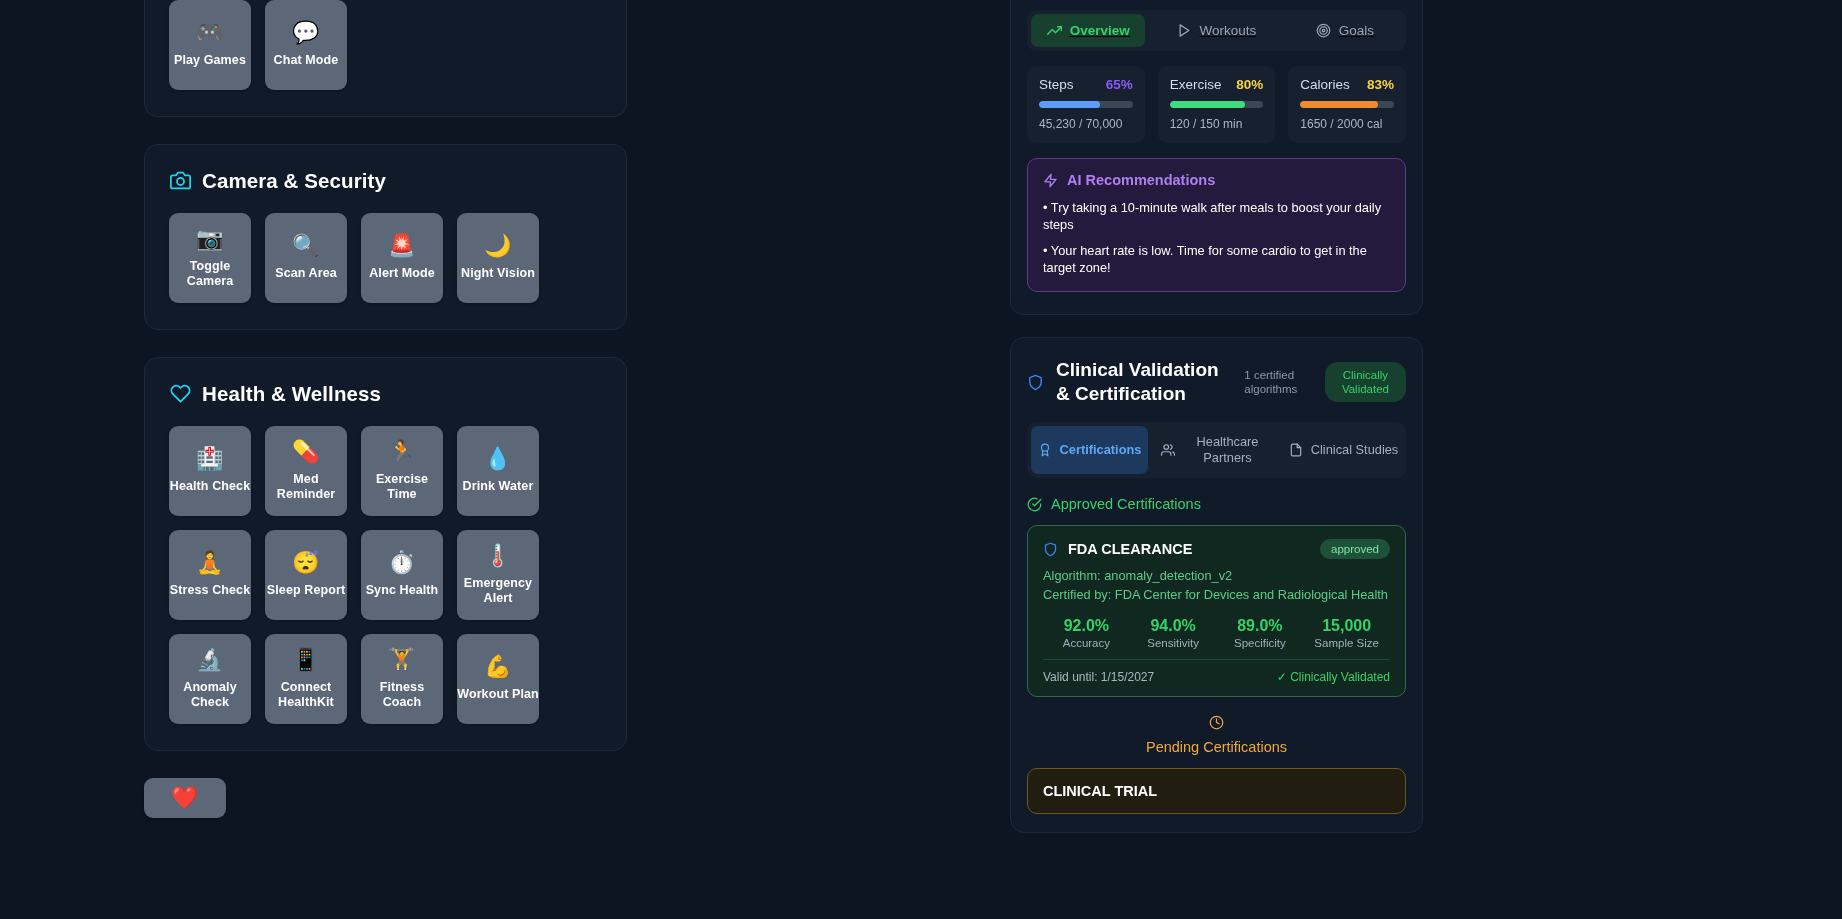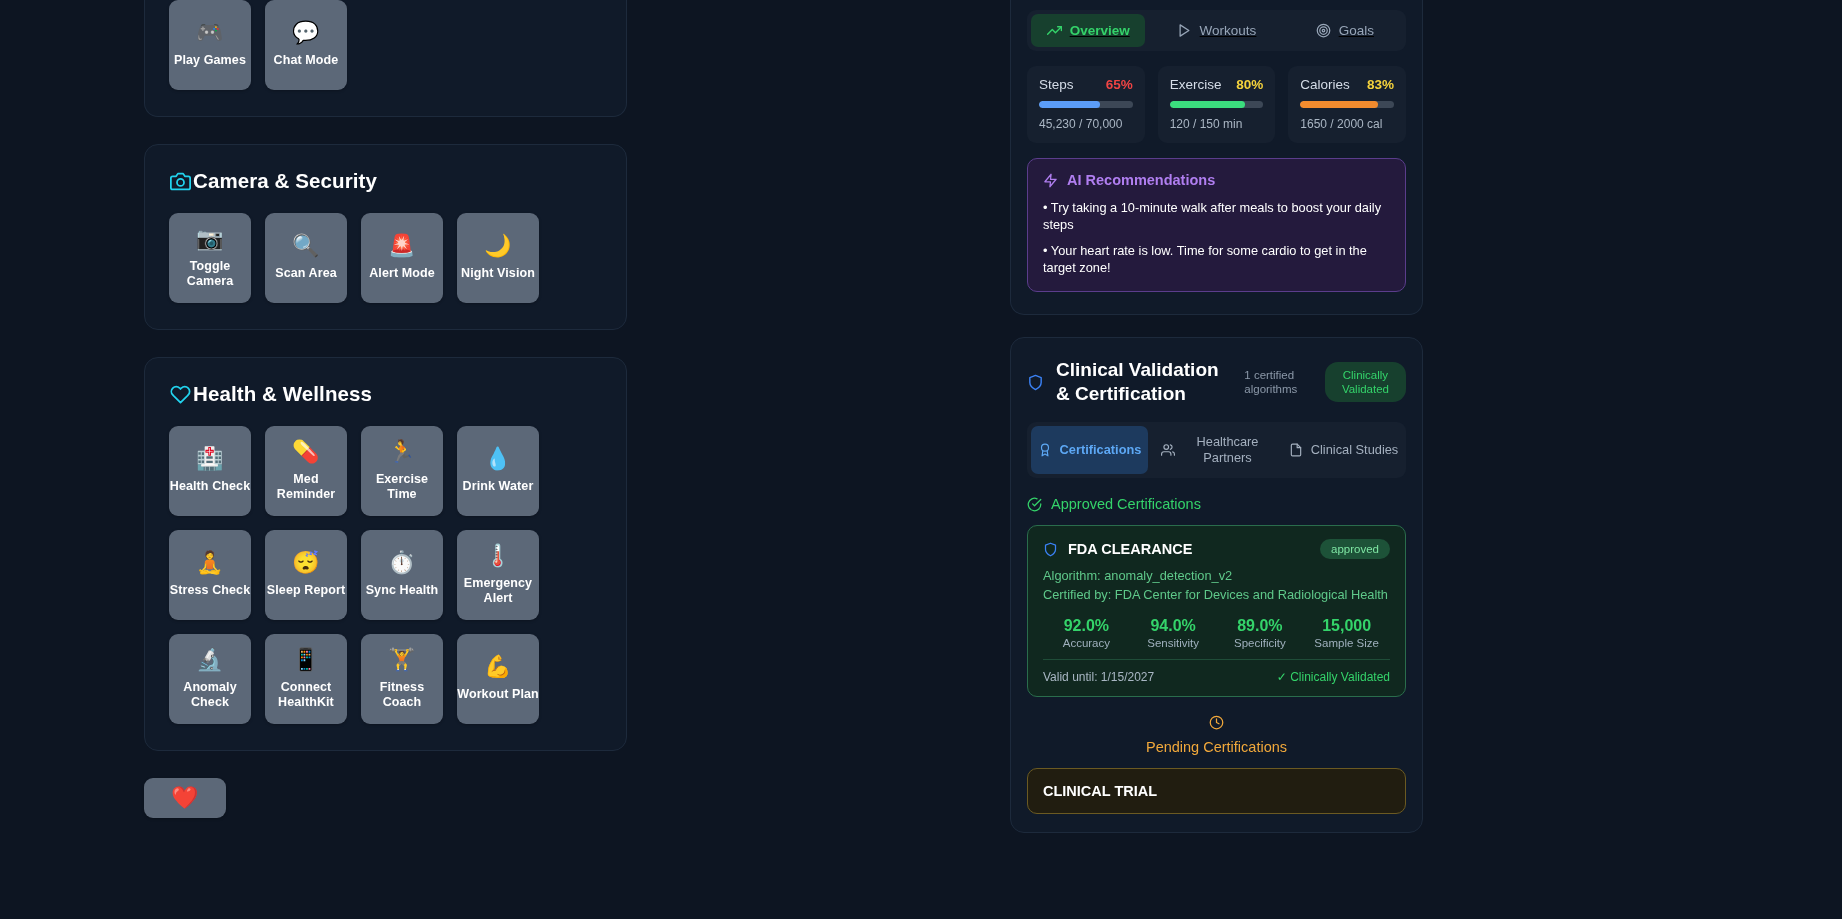--- a/index.html
+++ b/index.html
@@ -24,21 +24,21 @@
     background: #101a29;
     border: 1px solid #1d2a3c;
     border-radius: 14px;
     padding: 22px 24px 26px 24px;
     margin-bottom: 27px;
     width: 483px;
     margin-left: -24px;
   }
   .panel.first { border-radius: 0 0 14px 14px; border-top: none; margin-top: 0; padding-top: 0; }
   .panel-head {
-    display: flex; align-items: center; gap: 2px;
+    display: flex; gap: 11px;
     margin-bottom: 20px; padding-top: 2px;
   }
   .panel-title {
     font-size: 20.5px; font-weight: bold; color: #ffffff; letter-spacing: .1px;
   }
   .panel-icon { width: 22px; height: 22px; display:flex; align-items:center; justify-content:center; }
 
   .tile-grid { display: flex; flex-wrap: wrap; gap: 14px; }
   .tile {
     width: 82px; height: 90px;
@@ -331,21 +331,21 @@
             </svg>
           </span>
           <span>Goals</span>
         </div>
       </div>
 
       <div class="metrics">
         <div class="metric">
           <div class="metric-top">
             <span class="metric-name">Steps</span>
-            <span class="metric-pct" id="pct0" style="color: #ef4444;">65%</span>
+            <span class="metric-pct" id="pct0" style="color: #8b5cf6;">65%</span>
           </div>
           <div class="bar-track">
               <div class="bar-fill" id="fill0" style="width: 65%; background: rgb(91, 157, 249);"></div>
             </div>
           <div class="metric-sub">45,230 / 70,000</div>
         </div>
         <div class="metric">
           <div class="metric-top">
             <span class="metric-name">Exercise</span>
             <span class="metric-pct" id="pct1" style="color: rgb(245, 211, 60);">80%</span>

